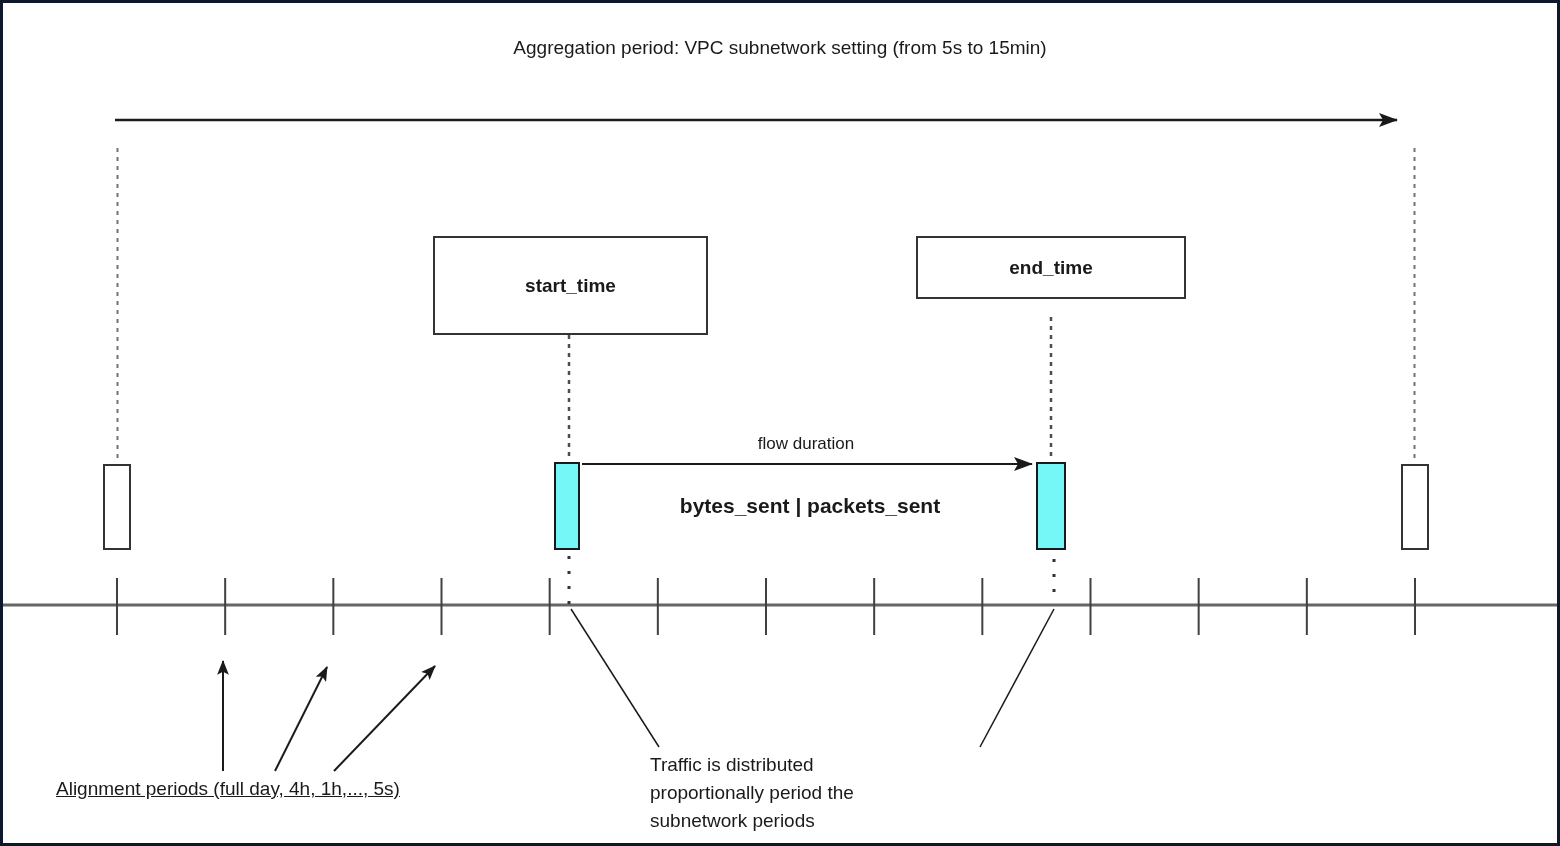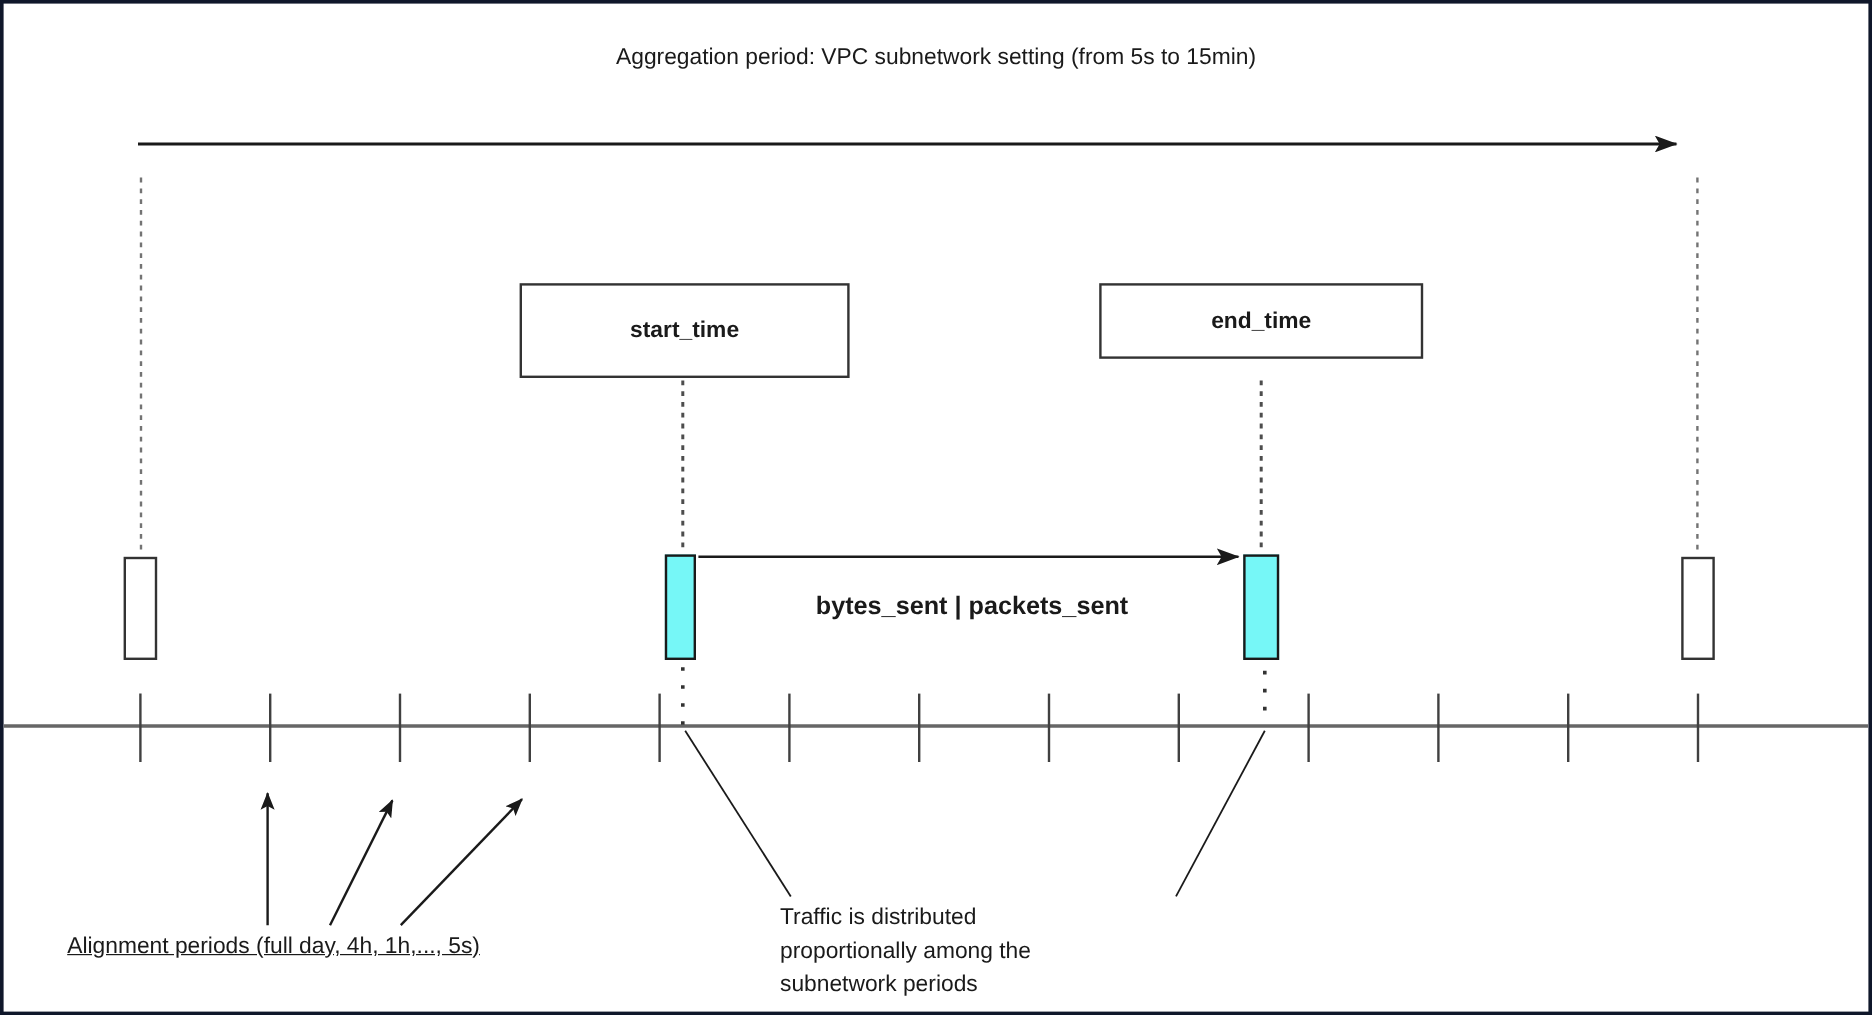--- a/index.html
+++ b/index.html
@@ -24,21 +24,21 @@
   .box {
     box-sizing: border-box;
     border: 2px solid #333333;
     background: #ffffff;
     display: flex;
     align-items: center;
     justify-content: center;
     font-weight: bold;
     font-size: 19px;
   }
-  .box-start { left: 430px; top: 233px; width: 275px; height: 79px; }
+  .box-start { left: 430px; top: 233px; width: 275px; height: 99px; }
   .box-end   { left: 913px; top: 233px; width: 270px; height: 63px; }
   .marker-rect {
     box-sizing: border-box;
     border: 2px solid #333333;
     background: #ffffff;
   }
   .rect-left  { left: 100px;  top: 461px; width: 28px; height: 86px; }
   .rect-right { left: 1398px; top: 461px; width: 28px; height: 86px; }
   .hl { border-color: #1a1a1a; }
   .rect-start { left: 551px;  top: 459px; width: 26px; height: 88px; }
@@ -126,22 +126,23 @@
   </div>
   <div class="abs box box-end">
     <span>end_time</span>
   </div>
 
   <div class="abs marker-rect rect-left"></div>
   <div class="abs marker-rect hl rect-start" style="background: rgb(118, 247, 247);"></div>
   <div class="abs marker-rect hl rect-end" style="background: rgb(118, 247, 247);"></div>
   <div class="abs marker-rect rect-right"></div>
 
+  <div class="abs flow-label">flow duration</div>
   <div class="abs metrics-label">bytes_sent | packets_sent</div>
   <div class="abs alignment-label">Alignment periods (full day, 4h, 1h,..., 5s)</div>
 
   <div class="abs traffic-note">
     <div>Traffic is distributed</div>
-    <div>proportionally among the</div>
+    <div>proportionally period the</div>
     <div>subnetwork periods</div>
   </div>
 
 </div>
 
 </body></html>

